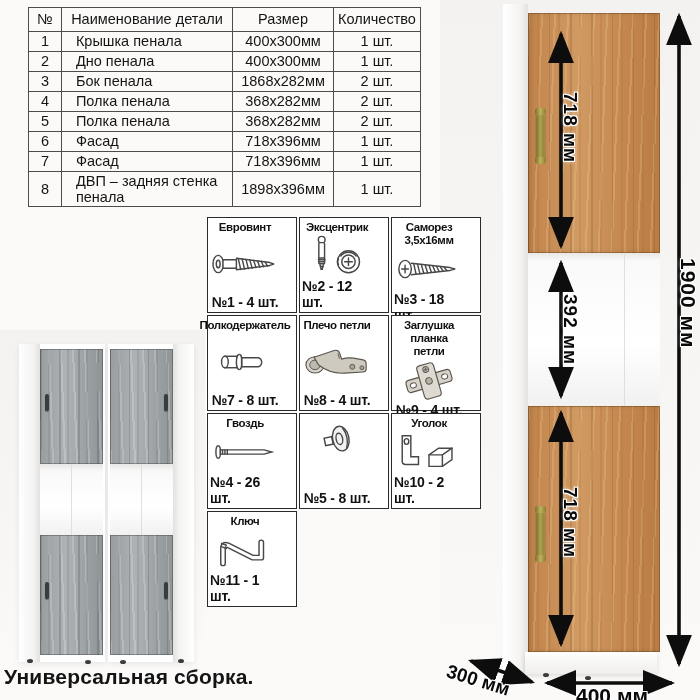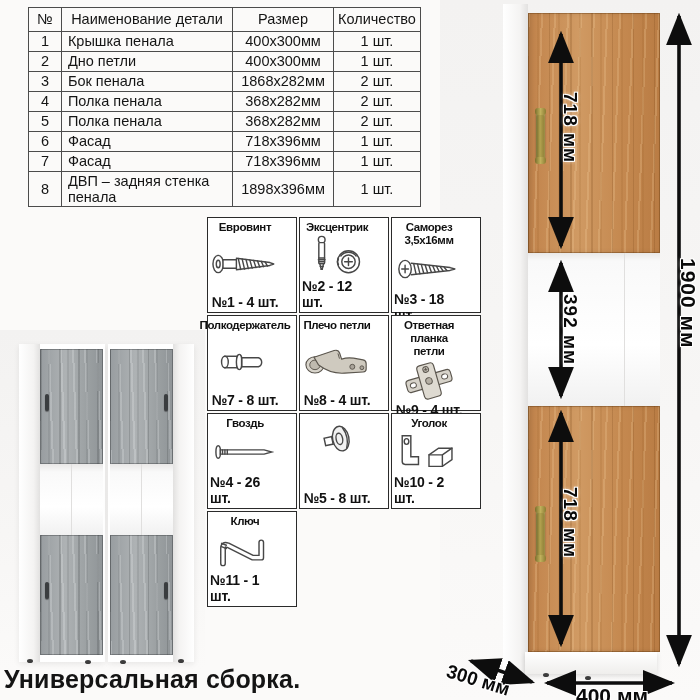--- a/index.html
+++ b/index.html
@@ -6,21 +6,21 @@
   #sheet{position:relative;width:700px;height:700px;background:#fbfaf9;overflow:hidden;
          font-family:"Liberation Sans",sans-serif;color:#111;}
   .photo-bg{position:absolute;background:linear-gradient(180deg,#f3f2f1 0%,#f7f6f5 60%,#fbfaf9 100%);}
 
   
   #parts-table{position:absolute;left:28px;top:7px;width:393px;border-collapse:collapse;
                font-size:14.5px;line-height:1.12;color:#151515;}
   #parts-table th,#parts-table td{border:1.5px solid #4c4c4c;padding:1px 4px;vertical-align:middle;}
   #parts-table th{font-weight:normal;text-align:center;height:21px;}
   #parts-table td{height:17px;text-align:center;}
-  #parts-table td.name{text-align:left;padding-left:6px;}
+  #parts-table td.name{text-align:left;padding-left:14px;}
   .col-num{width:33px;} .col-name{width:172px;} .col-size{width:101px;} .col-qty{width:87px;}
 
   
   #hw-grid{position:absolute;left:207px;top:217px;display:grid;
            grid-template-columns:repeat(3,90px);grid-auto-rows:96px;gap:2px;}
   .hw-cell{box-sizing:border-box;border:1.6px solid #2a2a2a;background:#fff;
            display:flex;flex-direction:column;justify-content:space-between;align-items:center;
            padding:3px 16px 2px 2px;}
   .hw-title{font-weight:bold;font-size:11.5px;letter-spacing:-0.4px;line-height:1.12;text-align:center;color:#111;}
   .hw-count{font-weight:bold;font-size:14px;letter-spacing:-0.2px;color:#111;}
@@ -61,21 +61,21 @@
   
   #dim-arrows{position:absolute;left:0;top:0;pointer-events:none;}
   .dim-v{position:absolute;writing-mode:vertical-rl;font-weight:bold;font-size:19px;color:#0a0a0a;
          letter-spacing:1px;white-space:nowrap;
          text-shadow:-1px -1px 0 #fff,1px -1px 0 #fff,-1px 1px 0 #fff,1px 1px 0 #fff,0 0 4px #fff;}
   .dim-h{position:absolute;font-weight:bold;font-size:21px;color:#0a0a0a;white-space:nowrap;
          text-shadow:-1px -1px 0 #fff,1px -1px 0 #fff,-1px 1px 0 #fff,1px 1px 0 #fff;}
   #dim-height-label{font-size:21px;}
   #dim-depth-label{transform:rotate(17deg);transform-origin:left center;font-size:19px;}
 
-  #sheet-title{position:absolute;left:4px;top:665px;font-weight:bold;font-size:25px;
+  #sheet-title{position:absolute;left:4px;top:665px;font-weight:bold;font-size:21px;
                letter-spacing:0.2px;color:#141414;}
 </style>
 </head>
 <body>
 
 <div id="sheet">
 
   <div class="photo-bg" style="left:0;top:330px;width:205px;height:340px;"></div>
   <div class="photo-bg" style="left:440px;top:0;width:260px;height:700px;"></div>
 
@@ -96,21 +96,21 @@
     </thead>
     <tbody>
       <tr>
         <td>1</td>
         <td class="name">Крышка пенала</td>
         <td>400х300мм</td>
         <td>1 шт.</td>
       </tr>
       <tr>
         <td>2</td>
-        <td class="name">Дно петли</td>
+        <td class="name">Дно пенала</td>
         <td>400х300мм</td>
         <td>1 шт.</td>
       </tr>
       <tr>
         <td>3</td>
         <td class="name">Бок пенала</td>
         <td>1868х282мм</td>
         <td>2 шт.</td>
       </tr>
       <tr>
@@ -205,21 +205,21 @@
         <ellipse cx="13" cy="26" rx="5.5" ry="5" fill="#bfbaaf" stroke="#5b564e" stroke-width="1"></ellipse>
         <path d="M12 18 L33 11 q4.5 -1.2 5.8 2.8 l2 6.2 q6 -2 12.5 -1 l10 1.8 q3.2 .6 3.2 4 v5.5 q0 3 -3.2 3.2 l-19.5 1.2 q-14.5 1 -27 -8.5 z" fill="#cfcabf" stroke="#5b564e" stroke-width="1.2"></path>
         <circle cx="52" cy="28" r="2.6" fill="#aaa49a" stroke="#5b564e" stroke-width="1"></circle>
         <circle cx="62" cy="29" r="2" fill="#aaa49a" stroke="#5b564e" stroke-width="1"></circle>
         <path d="M37 14 l1.6 5.5" stroke="#5b564e" stroke-width="1" fill="none"></path>
       </svg>
       <div class="hw-count">№8 - 4 шт.</div>
     </div>
 
     <div class="hw-cell">
-      <div class="hw-title">Ответная планка петли</div>
+      <div class="hw-title">Заглушка планка петли</div>
       <svg class="hwicon" viewBox="0 0 72 46">
         <g transform="rotate(-16 36 24)">
           <rect x="12" y="17.5" width="48" height="13" rx="3.5" fill="#d6d2c9" stroke="#5b564e" stroke-width="1.2"></rect>
           <rect x="27" y="6" width="18" height="36" rx="3.5" fill="#dedad1" stroke="#5b564e" stroke-width="1.2"></rect>
           <ellipse cx="19" cy="24" rx="3.2" ry="2.6" fill="#fff" stroke="#5b564e" stroke-width="1"></ellipse>
           <ellipse cx="53" cy="24" rx="3.2" ry="2.6" fill="#fff" stroke="#5b564e" stroke-width="1"></ellipse>
           <circle cx="36" cy="24" r="3.4" fill="#b5afa4" stroke="#5b564e" stroke-width="1"></circle>
           <circle cx="36" cy="11.5" r="3" fill="#c7c2b8" stroke="#5b564e" stroke-width="1"></circle>
           <path d="M34 11.5 h4 M36 9.5 v4" stroke="#5b564e" stroke-width="1" fill="none"></path>
         </g>

